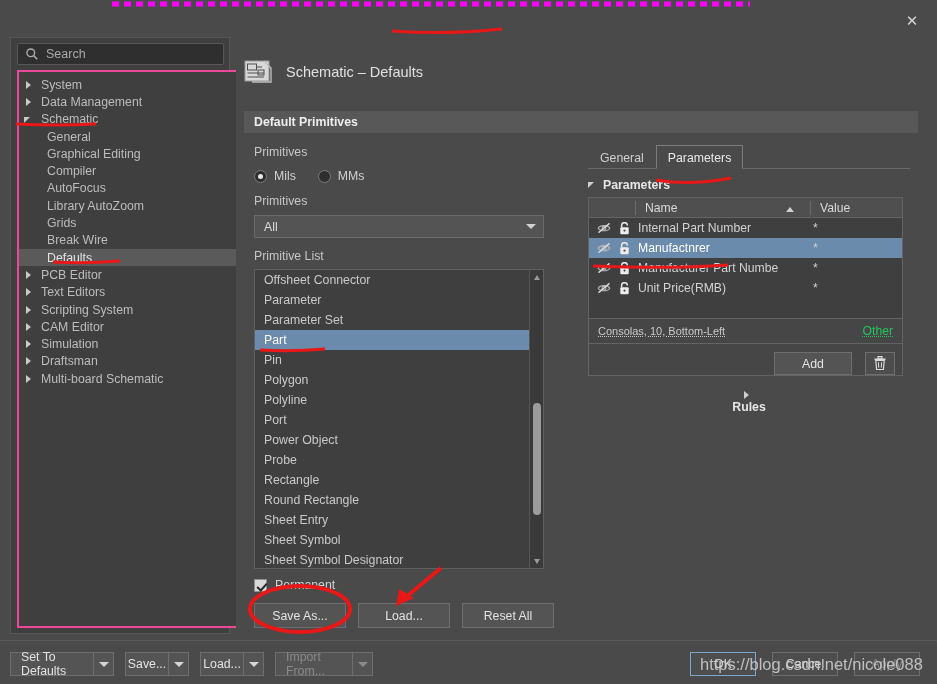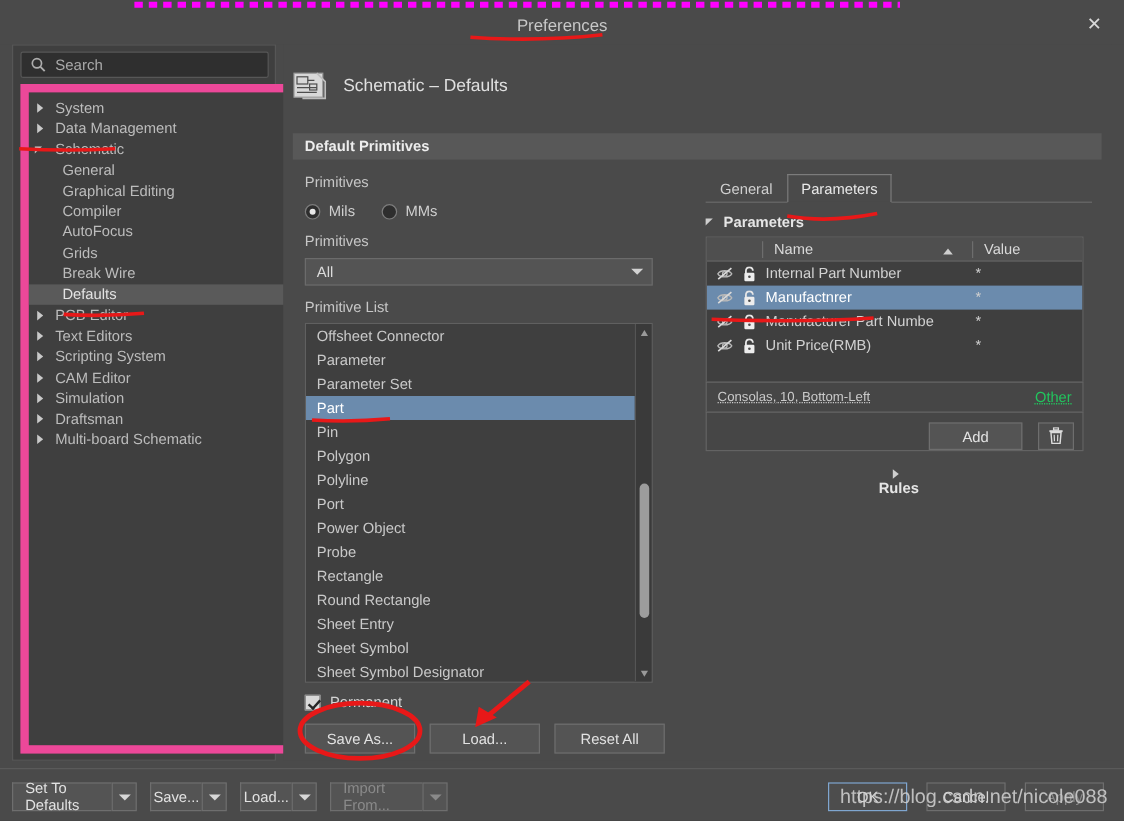--- a/index.html
+++ b/index.html
@@ -48,21 +48,21 @@
   .search-box {
     position: absolute; left: 6px; top: 5px; width: 207px; height: 22px;
     background: #2f2f2f; border: 1px solid #575757; border-radius: 2px;
     display: flex; align-items: center; padding-left: 7px;
   }
   .search-icon { width: 14px; height: 14px; margin-right: 7px; opacity: .85; }
   .search-ph { color: #a9a9a9; font-size: 12.5px; }
 
   .tree {
     position: absolute; left: 6px; top: 32px; width: 235px; height: 558px;
-    background: #3f3f3f; border: 7px solid #ec4899;
+    background: #3f3f3f; border: 2px solid #ec4899;
     padding-top: 4px;
     overflow: hidden;
   }
   .tree-item {
     height: 17.3px; display: flex; align-items: center;
     color: #bcbcbc; font-size: 12.3px; cursor: pointer;
     padding-left: 5px; white-space: nowrap;
   }
   .tree-item.lvl1 { padding-left: 5px; }
   .tree-item.lvl2 { padding-left: 28px; }
@@ -317,21 +317,20 @@
     color: #cfcfcf; font-size: 16.5px; opacity: .88;
     white-space: nowrap;
   }
 </style>
 </head>
 <body>
 
 <div id="root">
 
   <div class="titlebar">
-    <div class="title-text">Preferences</div>
     <div class="close-btn">✕</div>
   </div>
 
   <div class="window-body">
 
     <div class="left-panel">
       <div class="search-box">
         <svg class="search-icon" viewBox="0 0 16 16">
           <circle cx="6.6" cy="6.6" r="4.4" fill="none" stroke="#c4c4c4" stroke-width="1.6"></circle>
           <line x1="10" y1="10" x2="14" y2="14" stroke="#c4c4c4" stroke-width="1.8"></line>
@@ -355,20 +354,23 @@
             <span>General</span>
           </div>
           <div class="tree-item lvl2">
             <span>Graphical Editing</span>
           </div>
           <div class="tree-item lvl2">
             <span>Compiler</span>
           </div>
           <div class="tree-item lvl2">
             <span>AutoFocus</span>
+          </div>
+          <div class="tree-item lvl2">
+            <span>Library AutoZoom</span>
           </div>
           <div class="tree-item lvl2">
             <span>Grids</span>
           </div>
           <div class="tree-item lvl2">
             <span>Break Wire</span>
           </div>
           <div class="tree-item lvl2 selected">
             <span>Defaults</span>
           </div>

